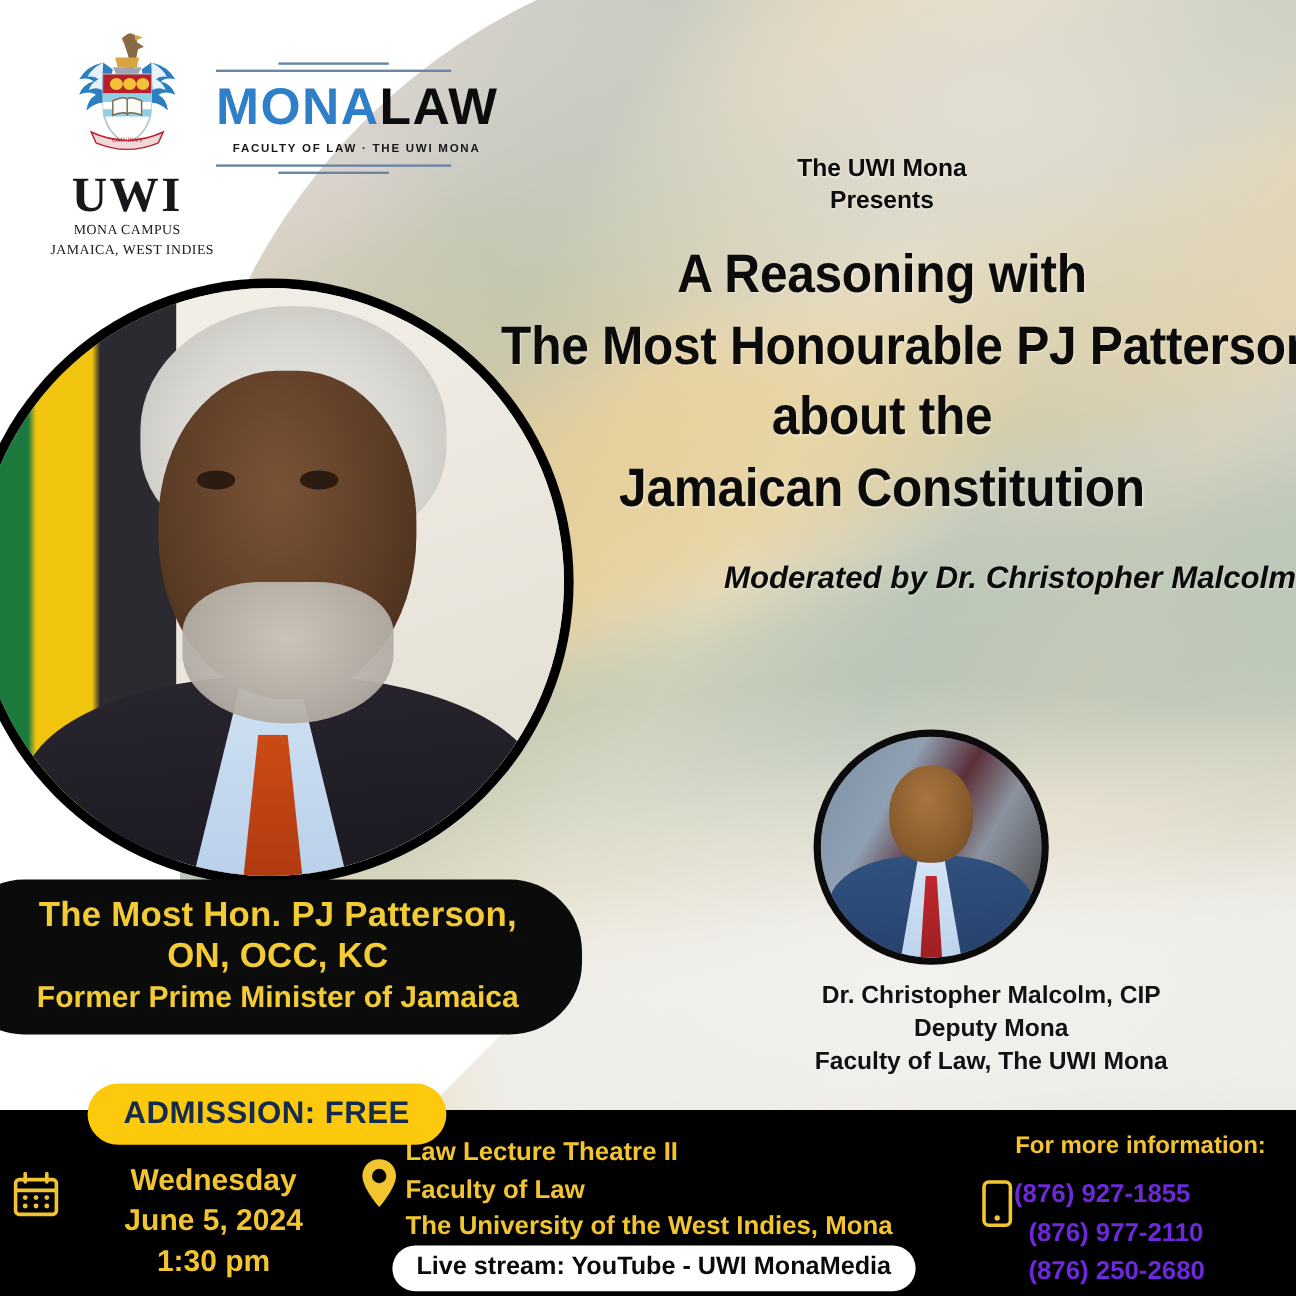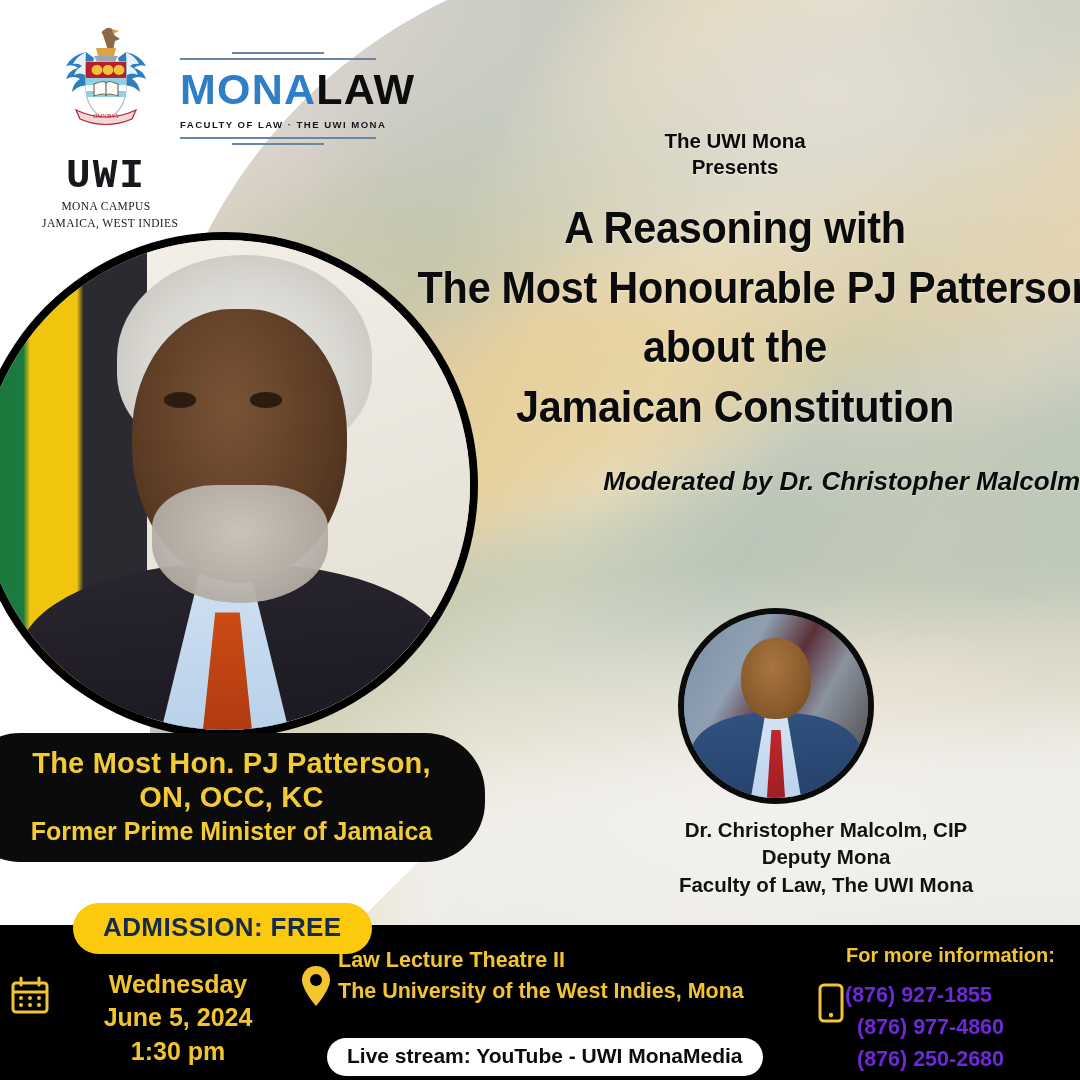--- a/index.html
+++ b/index.html
@@ -62,39 +62,39 @@
     background:#ffffff;
     clip-path:polygon(0 0, 420px 0, 300px 120px, 0 120px);
   }
 
   
   .logos{ position:absolute; left:0; top:0; width:400px; height:215px; }
 
   .uwi-logo{ position:absolute; left:42px; top:22px; width:128px; text-align:center; }
   .crest{ position:relative; width:112px; height:118px; margin:0 auto; }
   .uwi-word{
-    font-family:Liberation Mono, monospace;
+    font-family:Liberation Serif, serif;
     font-size:41px; font-weight:700; letter-spacing:2px;
-    color:#16181c; line-height:1; margin-top:16px;
+    color:#16181c; line-height:1; margin-top:2px;
   }
   .uwi-sub{
     font-family:"Liberation Serif", serif;
     font-size:11.5px; letter-spacing:.4px; color:#16181c;
     line-height:1.2; margin-top:3px; white-space:nowrap;
   }
 
   .monalaw{ position:absolute; left:180px; top:52px; width:196px; }
   .ml-rule-top{ width:92px; height:2px; background:#6b86a3; margin:0 auto 4px; }
   .ml-rule-wide{ width:196px; height:2px; background:#6b86a3; margin:0 0 8px; }
   .ml-word{ font-size:43px; font-weight:700; letter-spacing:1.2px; line-height:1;
             text-align:center; white-space:nowrap;}
   .ml-word .b{ color:#2e7fc8; }
   .ml-word .k{ color:#0c0c0c; }
   .ml-tag{ font-size:9.6px; font-weight:700; letter-spacing:1.45px; color:#16181c;
-           margin-top:8px; white-space:nowrap; }
+           margin-top:8px; white-space:nowrap;margin-left:14px; }
   .ml-rule-wide2{ width:196px; height:2px; background:#6b86a3; margin:7px 0 4px; }
   .ml-rule-bot{ width:92px; height:2px; background:#6b86a3; margin:0 auto; }
 
   
   .title-block{
     position:absolute; left:390px; top:128px; width:690px;
     text-align:center; color:#0b0b0b;
   }
   .presents{
     font-size:20.5px; font-weight:700; line-height:1.28;
@@ -400,33 +400,34 @@
 
   <div class="pin-icon">
     <svg viewBox="0 0 32 42" width="32" height="42">
       <path d="M16 1 C8 1 2 7 2 15 C2 25 16 41 16 41 C16 41 30 25 30 15 C30 7 24 1 16 1 Z" fill="#f2c530"></path>
       <circle cx="16" cy="15" r="6" fill="#000000"></circle>
     </svg>
   </div>
 
   <div class="venue">
     <div>Law Lecture Theatre II</div>
+    <div>Faculty of Law</div>
     <div>The University of the West Indies, Mona</div>
   </div>
 
   <div class="live">Live stream: YouTube - UWI MonaMedia</div>
 
   <div class="info-head">For more information:</div>
 
   <div class="phone-icon">
     <svg viewBox="0 0 26 40" width="26" height="40">
       <rect x="2" y="2" width="22" height="36" rx="4" fill="none" stroke="#f2c530" stroke-width="3"></rect>
       <circle cx="13" cy="32" r="2.2" fill="#f2c530"></circle>
     </svg>
   </div>
 
   <div class="phones">
     <div>(876) 927-1855</div>
-    <div>(876) 977-4860</div>
+    <div>(876) 977-2110</div>
     <div>(876) 250-2680</div>
   </div>
 
 </div>
 
 </body></html>

